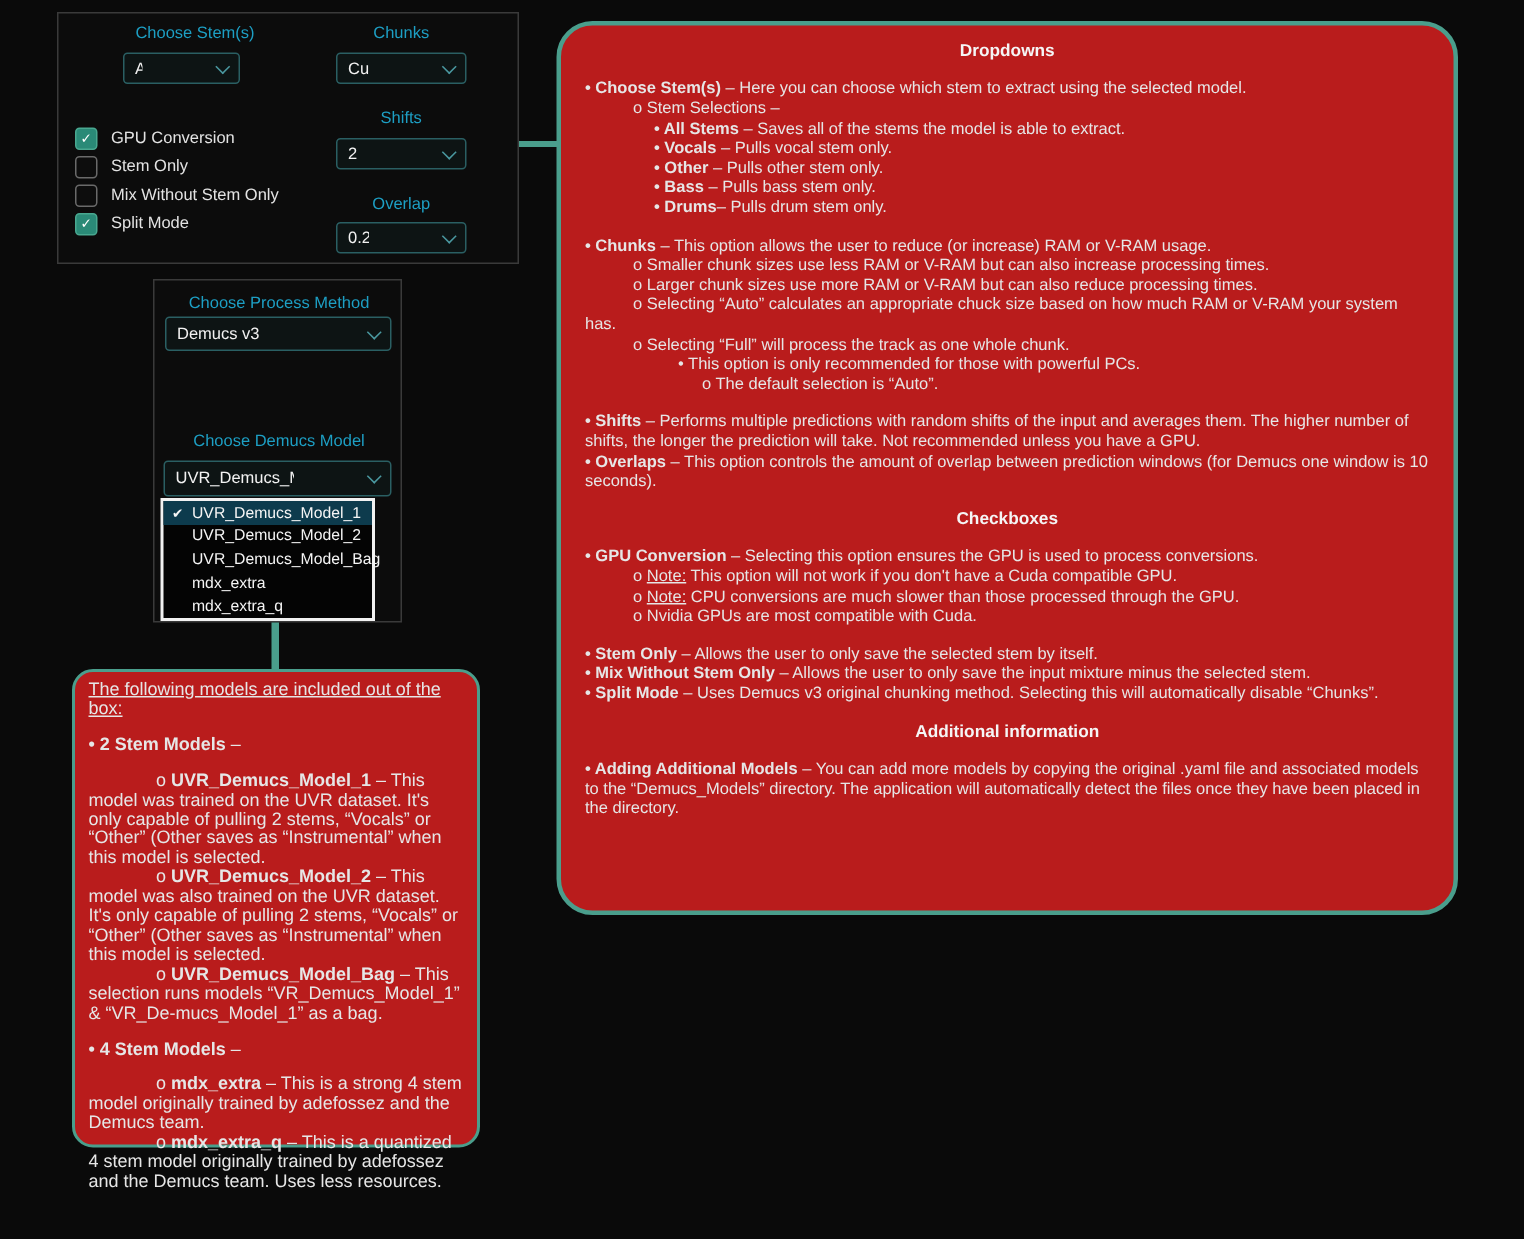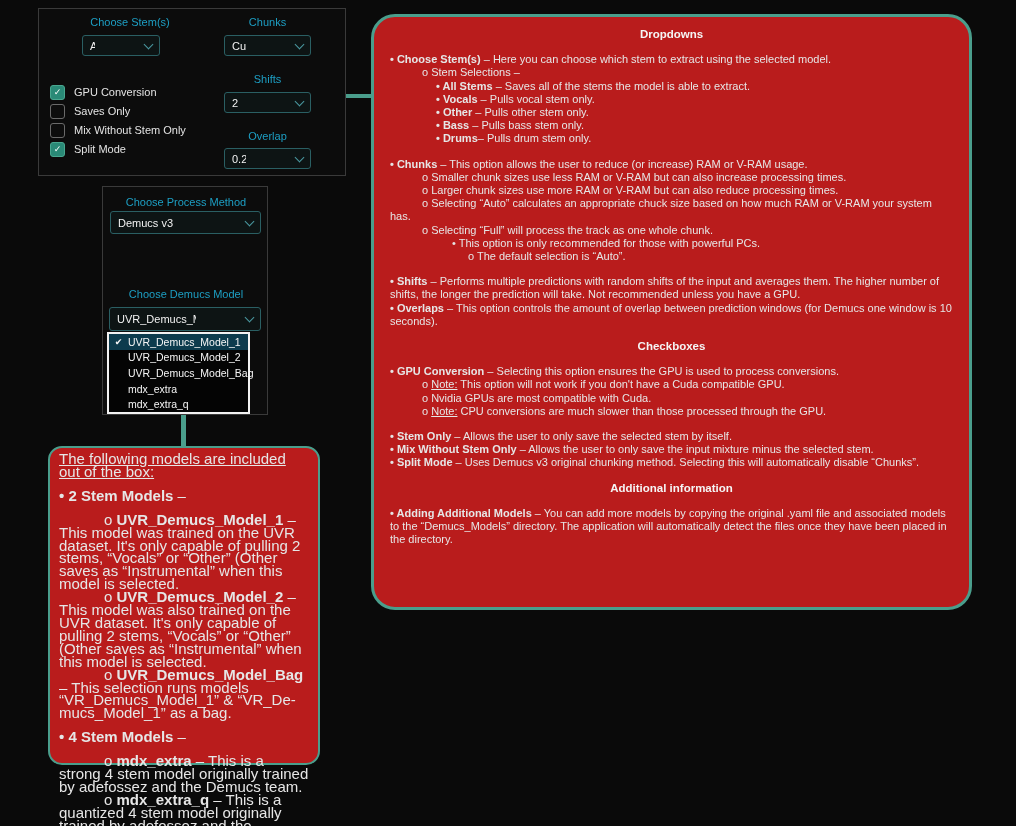--- a/index.html
+++ b/index.html
@@ -66,21 +66,21 @@
   .gap{height:12px;}
   .bold{font-weight:bold;}
   .und{text-decoration:underline;}
   .i0{text-indent:0;}
   .i1{text-indent:32px;}
   .i2{text-indent:46px;}
   .i3{text-indent:62px;}
   .i4{text-indent:78px;}
   .i5{text-indent:45px;}
 
-  #models-blocks .bp{font-size:15px;line-height:12.9px;}
+  #models-blocks .bp{font-size:12px;line-height:12.9px;}
   #models-blocks .gap{height:11px;}
 
   .connector{background:#4a9e8c;}
 </style>
 </head>
 <body>
 
 <div class="abs panel-gray" style="left:38px;top:8px;width:308px;height:168px;">
 
   <div class="abs clabel" style="left:36px;top:7px;width:110px;">Choose Stem(s)</div>
@@ -107,21 +107,21 @@
     <span class="chev"></span>
   </div>
 
   <div id="checks" class="abs" style="left:11px;top:76px;">
       <div class="cbrow">
         <span class="cb on">✓</span>
         <span class="cbl">GPU Conversion</span>
       </div>
       <div class="cbrow">
         <span class="cb"></span>
-        <span class="cbl">Saves Only</span>
+        <span class="cbl">Stem Only</span>
       </div>
       <div class="cbrow">
         <span class="cb"></span>
         <span class="cbl">Mix Without Stem Only</span>
       </div>
       <div class="cbrow">
         <span class="cb on">✓</span>
         <span class="cbl">Split Mode</span>
       </div>
     </div>
@@ -205,22 +205,22 @@
       <div class="bp i3"><span>• This option is only recommended for those with powerful PCs.</span></div>
       <div class="bp i4"><span>o The default selection is “Auto”.</span></div>
       <div class="gap"></div>
       <div class="bp i0"><span class="bold">• Shifts</span><span> – Performs multiple predictions with random shifts of the input and averages them. The higher number of shifts, the longer the prediction will take. Not recommended unless you have a GPU.</span></div>
       <div class="bp i0"><span class="bold">• Overlaps</span><span> – This option controls the amount of overlap between prediction windows (for Demucs one window is 10 seconds).</span></div>
       <div class="gap"></div>
       <div class="bh">Checkboxes</div>
       <div class="gap"></div>
       <div class="bp i0"><span class="bold">• GPU Conversion</span><span> – Selecting this option ensures the GPU is used to process conversions.</span></div>
       <div class="bp i1"><span>o </span><span class="und">Note:</span><span> This option will not work if you don't have a Cuda compatible GPU.</span></div>
+      <div class="bp i1"><span>o </span><span class="und">Note:</span><span> CPU conversions are much slower than those processed through the GPU.</span></div>
       <div class="bp i1"><span>o Nvidia GPUs are most compatible with Cuda.</span></div>
-      <div class="bp i1"><span>o </span><span class="und">Note:</span><span> CPU conversions are much slower than those processed through the GPU.</span></div>
       <div class="gap"></div>
       <div class="bp i0"><span class="bold">• Stem Only</span><span> – Allows the user to only save the selected stem by itself.</span></div>
       <div class="bp i0"><span class="bold">• Mix Without Stem Only</span><span> – Allows the user to only save the input mixture minus the selected stem.</span></div>
       <div class="bp i0"><span class="bold">• Split Mode</span><span> – Uses Demucs v3 original chunking method. Selecting this will automatically disable “Chunks”.</span></div>
       <div class="gap"></div>
       <div class="bh">Additional information</div>
       <div class="gap"></div>
       <div class="bp i0"><span class="bold">• Adding Additional Models</span><span> – You can add more models by copying the original .yaml file and associated models to the “Demucs_Models” directory. The application will automatically detect the files once they have been placed in the directory.</span></div>
     </div>
 </div>

